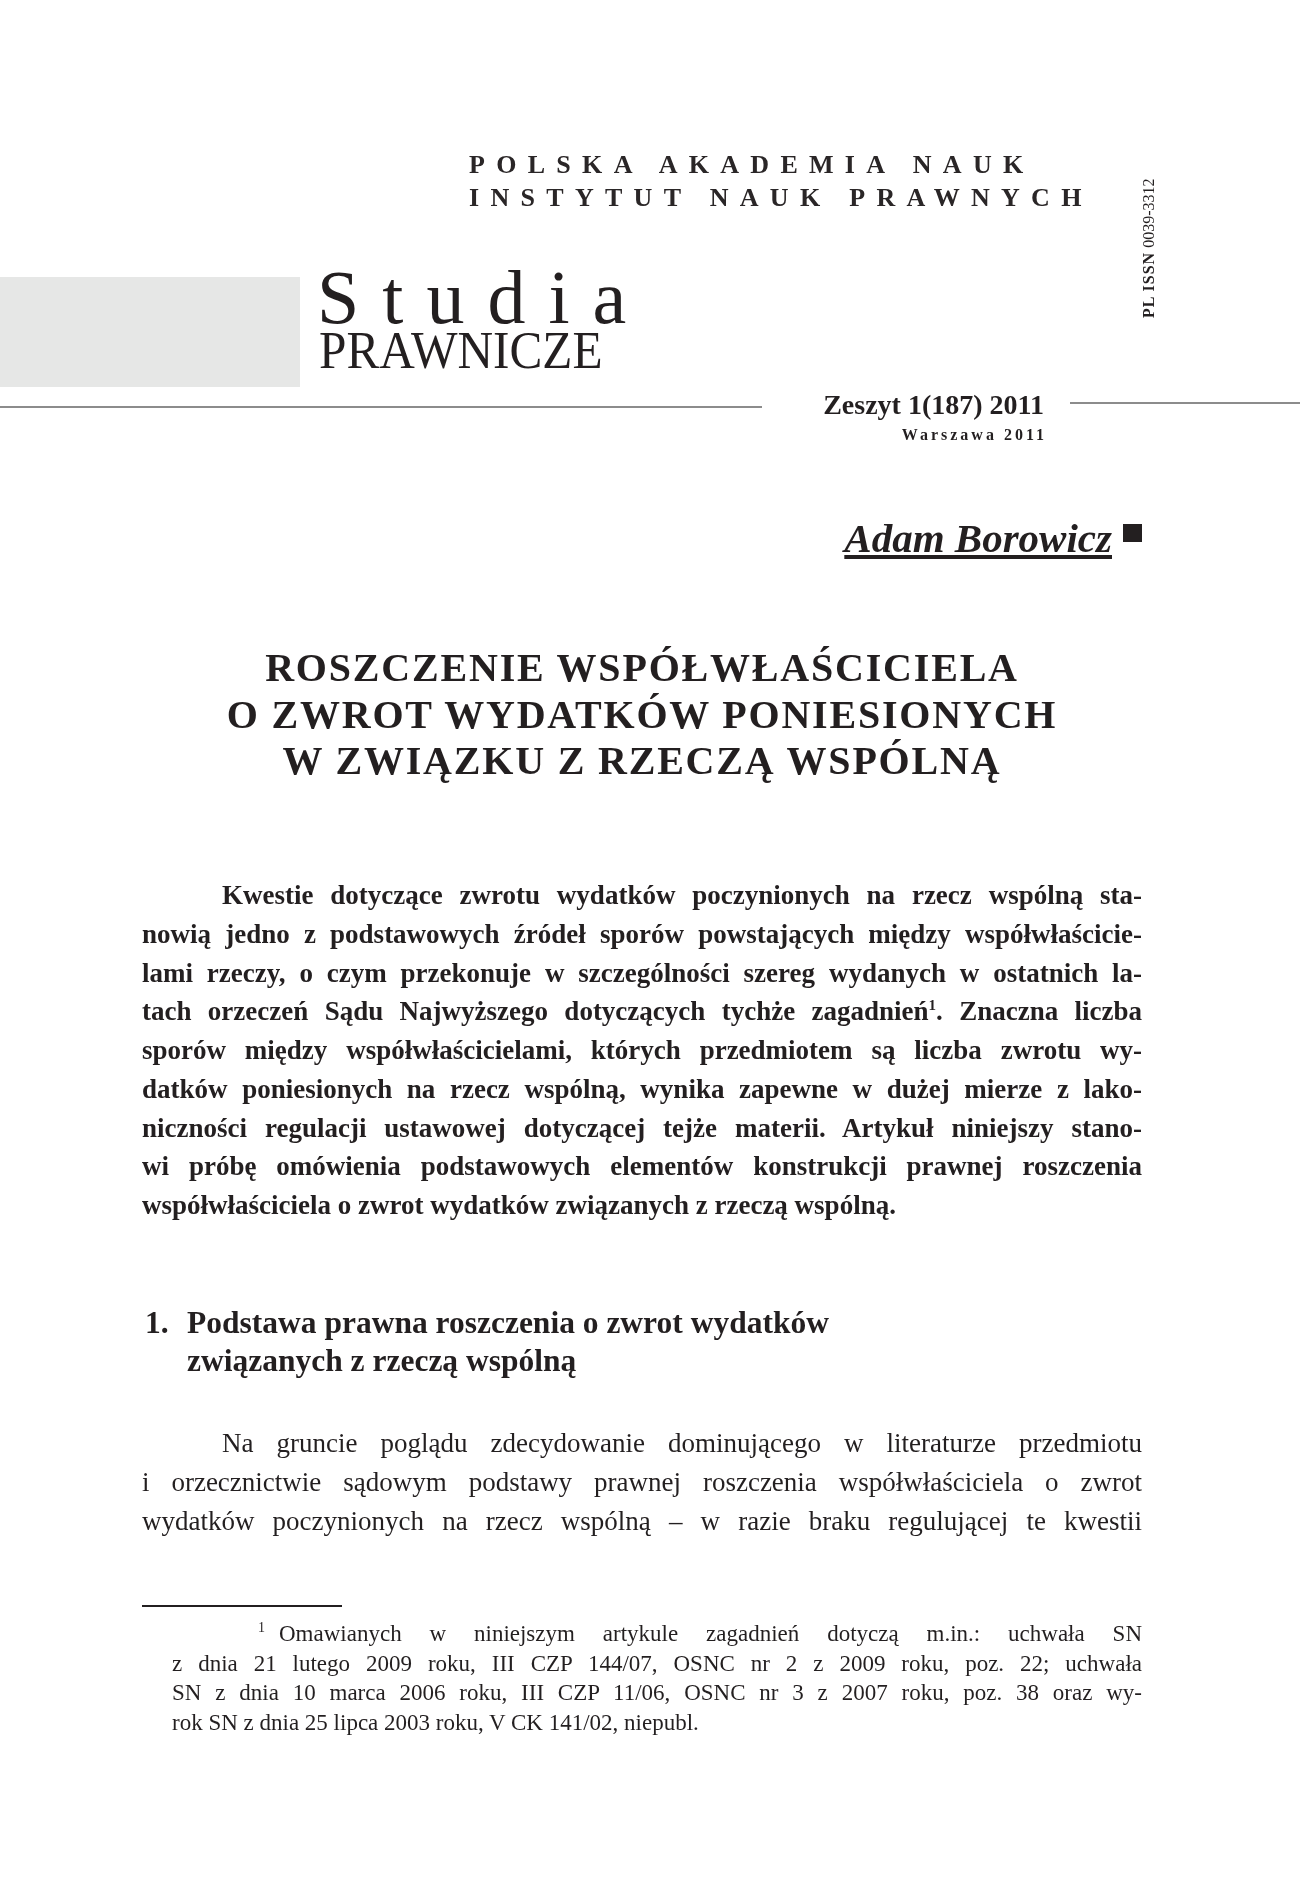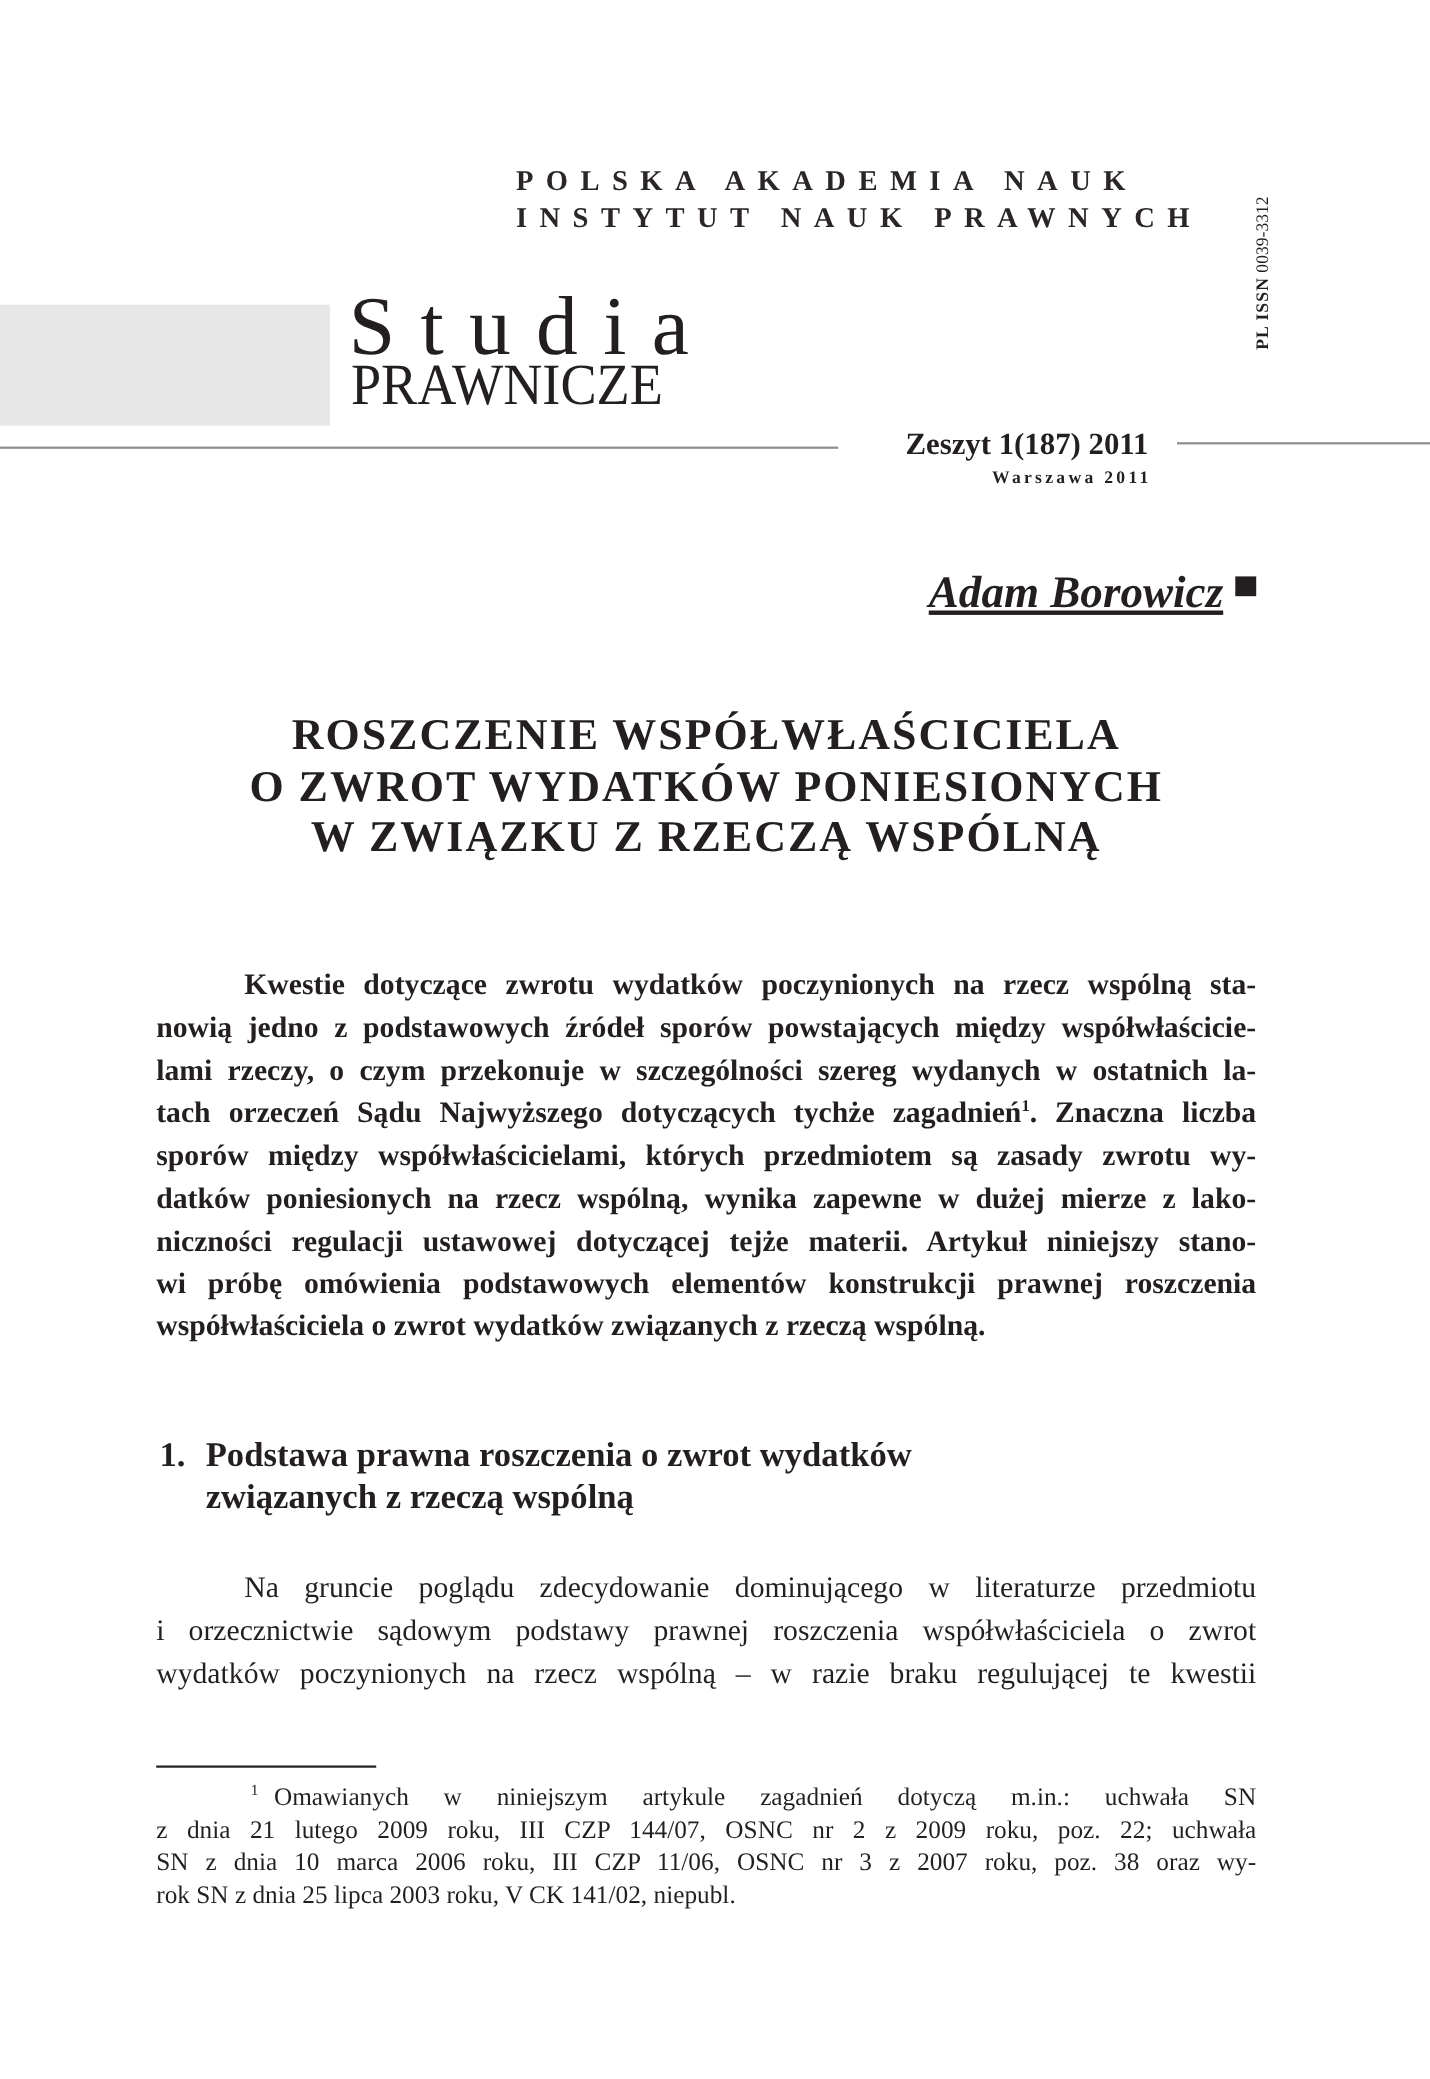--- a/index.html
+++ b/index.html
@@ -69,21 +69,21 @@
   .heading {
     position: absolute; left: 145px; top: 1304px;
     font-size: 31.5px; line-height: 38px; font-weight: bold; white-space: nowrap;
   }
   .heading .num { display: inline-block; width: 42px; }
   .heading .l2 { padding-left: 42px; }
 
   
   .fn-rule { position: absolute; left: 142px; top: 1605px; width: 200px; height: 1.5px; background: #231f20; }
   .footnote { position: absolute; left: 142px; width: 1000px; top: 1619px; font-size: 23px; line-height: 29.5px; }
-  .footnote .ln { display: block; white-space: nowrap; text-align: justify; text-align-last: justify; height: 29.5px; }
+  .footnote .ln { display: block; white-space: nowrap; text-align: justify; text-align-last: justify; height: 29.5px; margin-left: 30px; }
   .footnote .ln.last { text-align: center; text-align-last: left; }
   .footnote .ln.first { padding-left: 86px; }
   .footnote sup { font-size: 14px; line-height: 0; vertical-align: 9px; margin-right: 14px; }
 </style>
 </head>
 <body>
 
 <div class="inst-line" style="top:150px;">POLSKA AKADEMIA NAUK</div>
 <div class="inst-line" style="top:183px;">INSTYTUT NAUK PRAWNYCH</div>
 
@@ -108,21 +108,21 @@
   <div>ROSZCZENIE WSPÓŁWŁAŚCICIELA</div>
   <div>O ZWROT WYDATKÓW PONIESIONYCH</div>
   <div>W ZWIĄZKU Z RZECZĄ WSPÓLNĄ</div>
 </div>
 
 <div class="para" style="top:876px;font-weight:bold;">
   <div class="ln indent"><span>Kwestie dotyczące zwrotu wydatków poczynionych na rzecz wspólną sta-</span></div>
   <div class="ln"><span>nowią jedno z podstawowych źródeł sporów powstających między współwłaścicie-</span></div>
   <div class="ln"><span>lami rzeczy, o czym przekonuje w szczególności szereg wydanych w ostatnich la-</span></div>
   <div class="ln"><span><span>tach orzeczeń Sądu Najwyższego dotyczących tychże zagadnień</span><sup class="fnref">1</sup><span>. Znaczna liczba</span></span></div>
-  <div class="ln"><span>sporów między współwłaścicielami, których przedmiotem są zasady zwrotu wy-</span></div>
+  <div class="ln"><span>sporów między współwłaścicielami, których przedmiotem są liczba zwrotu wy-</span></div>
   <div class="ln"><span>datków poniesionych na rzecz wspólną, wynika zapewne w dużej mierze z lako-</span></div>
   <div class="ln"><span>niczności regulacji ustawowej dotyczącej tejże materii. Artykuł niniejszy stano-</span></div>
   <div class="ln"><span>wi próbę omówienia podstawowych elementów konstrukcji prawnej roszczenia</span></div>
   <div class="ln last"><span>współwłaściciela o zwrot wydatków związanych z rzeczą wspólną.</span></div>
 </div>
 
 <div class="heading">
   <div><span class="num">1.</span><span>Podstawa prawna roszczenia o zwrot wydatków</span></div>
   <div class="l2">związanych z rzeczą wspólną</div>
 </div>

